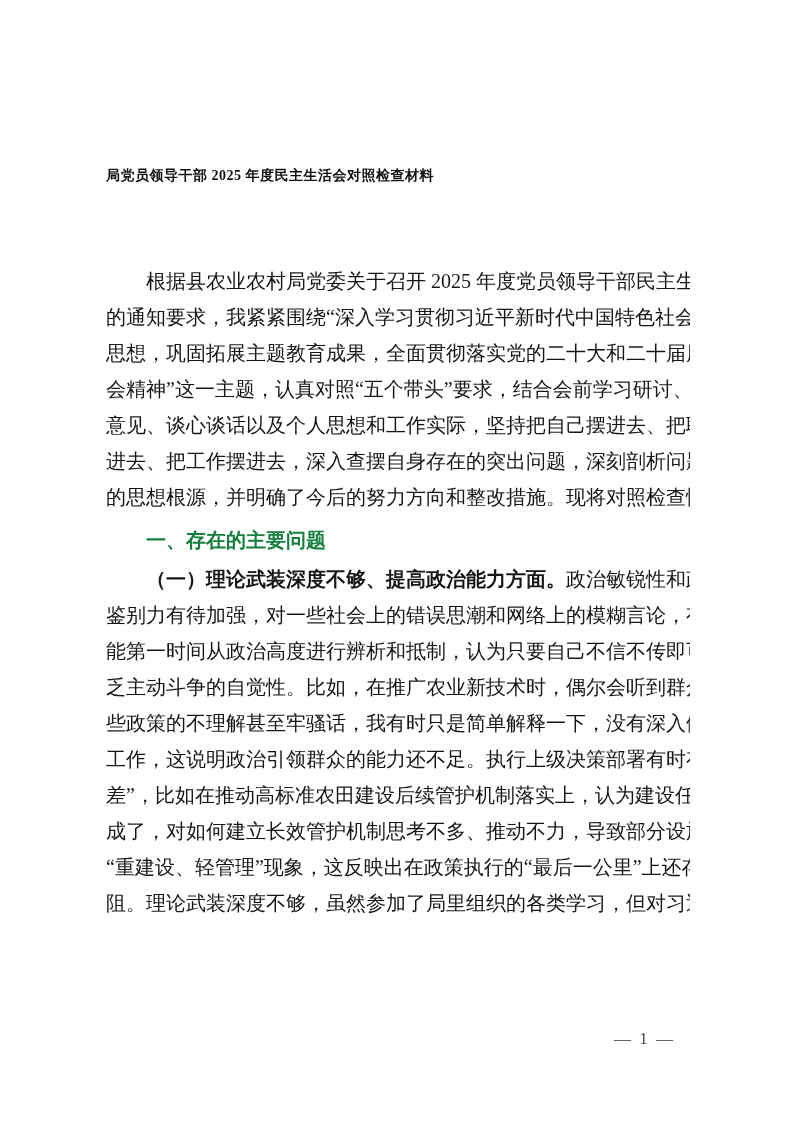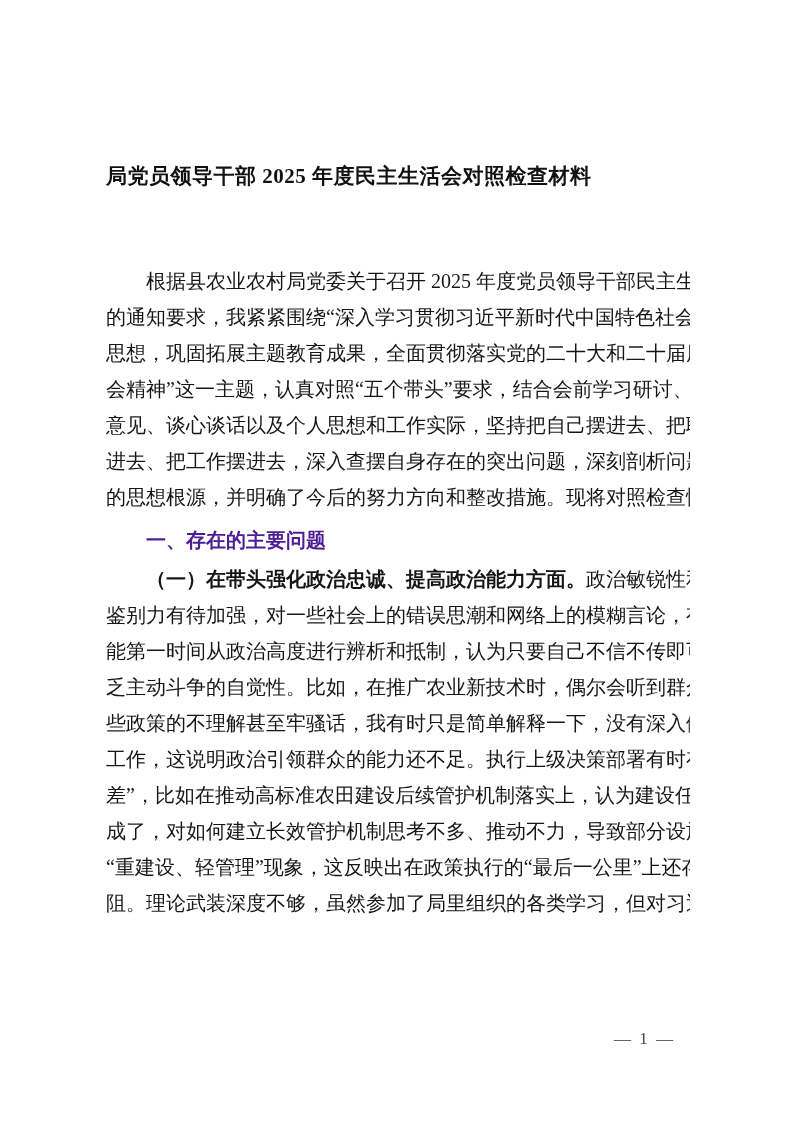--- a/index.html
+++ b/index.html
@@ -13,21 +13,21 @@
     font-family: "Liberation Serif", serif;
     overflow: hidden;
   }
   .content {
     position: absolute;
     left: 106px;
     top: 158px;
     width: 584px;
   }
   .doc-title {
-    font-size: 21px;
+    font-size: 14px;
     font-weight: bold;
     line-height: 36px;
     color: #111111;
     letter-spacing: 0.5px;
     margin-bottom: 69px;
     font-family: "Liberation Serif", serif;
     white-space: nowrap;
   }
   .para .line {
     height: 36px;
@@ -41,21 +41,21 @@
   .para .line.indent { padding-left: 40px; }
   .para .line.lastline { text-align-last: left; white-space: normal; }
   .section-heading {
     height: 36px;
     line-height: 36px;
     padding-left: 40px;
     margin-top: 7px;
     margin-bottom: 3px;
     font-size: 20px;
     font-weight: bold;
-    color: #4c1d95;
+    color: #15803d;
     font-family: "Liberation Sans", sans-serif;
   }
   .lead { font-weight: bold; }
   .page-number {
     position: absolute;
     top: 1028px;
     right: 118px;
     font-size: 17px;
     line-height: 22px;
     color: #4a4a4a;
@@ -77,21 +77,21 @@
       <div class="line">思想，巩固拓展主题教育成果，全面贯彻落实党的二十大和二十届历次全</div>
       <div class="line">会精神”这一主题，认真对照“五个带头”要求，结合会前学习研讨、征求</div>
       <div class="line">意见、谈心谈话以及个人思想和工作实际，坚持把自己摆进去、把职责摆</div>
       <div class="line">进去、把工作摆进去，深入查摆自身存在的突出问题，深刻剖析问题产生</div>
       <div class="line">的思想根源，并明确了今后的努力方向和整改措施。现将对照检查情况报</div>
     </div>
 
     <div class="section-heading">一、存在的主要问题</div>
 
     <div class="para">
-      <div class="line indent"><span class="lead">（一）在带头强化政治忠诚、提高政治能力方面。</span><span>政治敏锐性和政治</span></div>
+      <div class="line indent"><span class="lead">（一）理论武装深度不够、提高政治能力方面。</span><span>政治敏锐性和政治</span></div>
       <div class="line">鉴别力有待加强，对一些社会上的错误思潮和网络上的模糊言论，有时未</div>
       <div class="line">能第一时间从政治高度进行辨析和抵制，认为只要自己不信不传即可，缺</div>
       <div class="line">乏主动斗争的自觉性。比如，在推广农业新技术时，偶尔会听到群众对某</div>
       <div class="line">些政策的不理解甚至牢骚话，我有时只是简单解释一下，没有深入做思想</div>
       <div class="line">工作，这说明政治引领群众的能力还不足。执行上级决策部署有时存在“温</div>
       <div class="line">差”，比如在推动高标准农田建设后续管护机制落实上，认为建设任务完</div>
       <div class="line">成了，对如何建立长效管护机制思考不多、推动不力，导致部分设施存在</div>
       <div class="line">“重建设、轻管理”现象，这反映出在政策执行的“最后一公里”上还存在梗</div>
       <div class="line">阻。理论武装深度不够，虽然参加了局里组织的各类学习，但对习近平新</div>
     </div>

